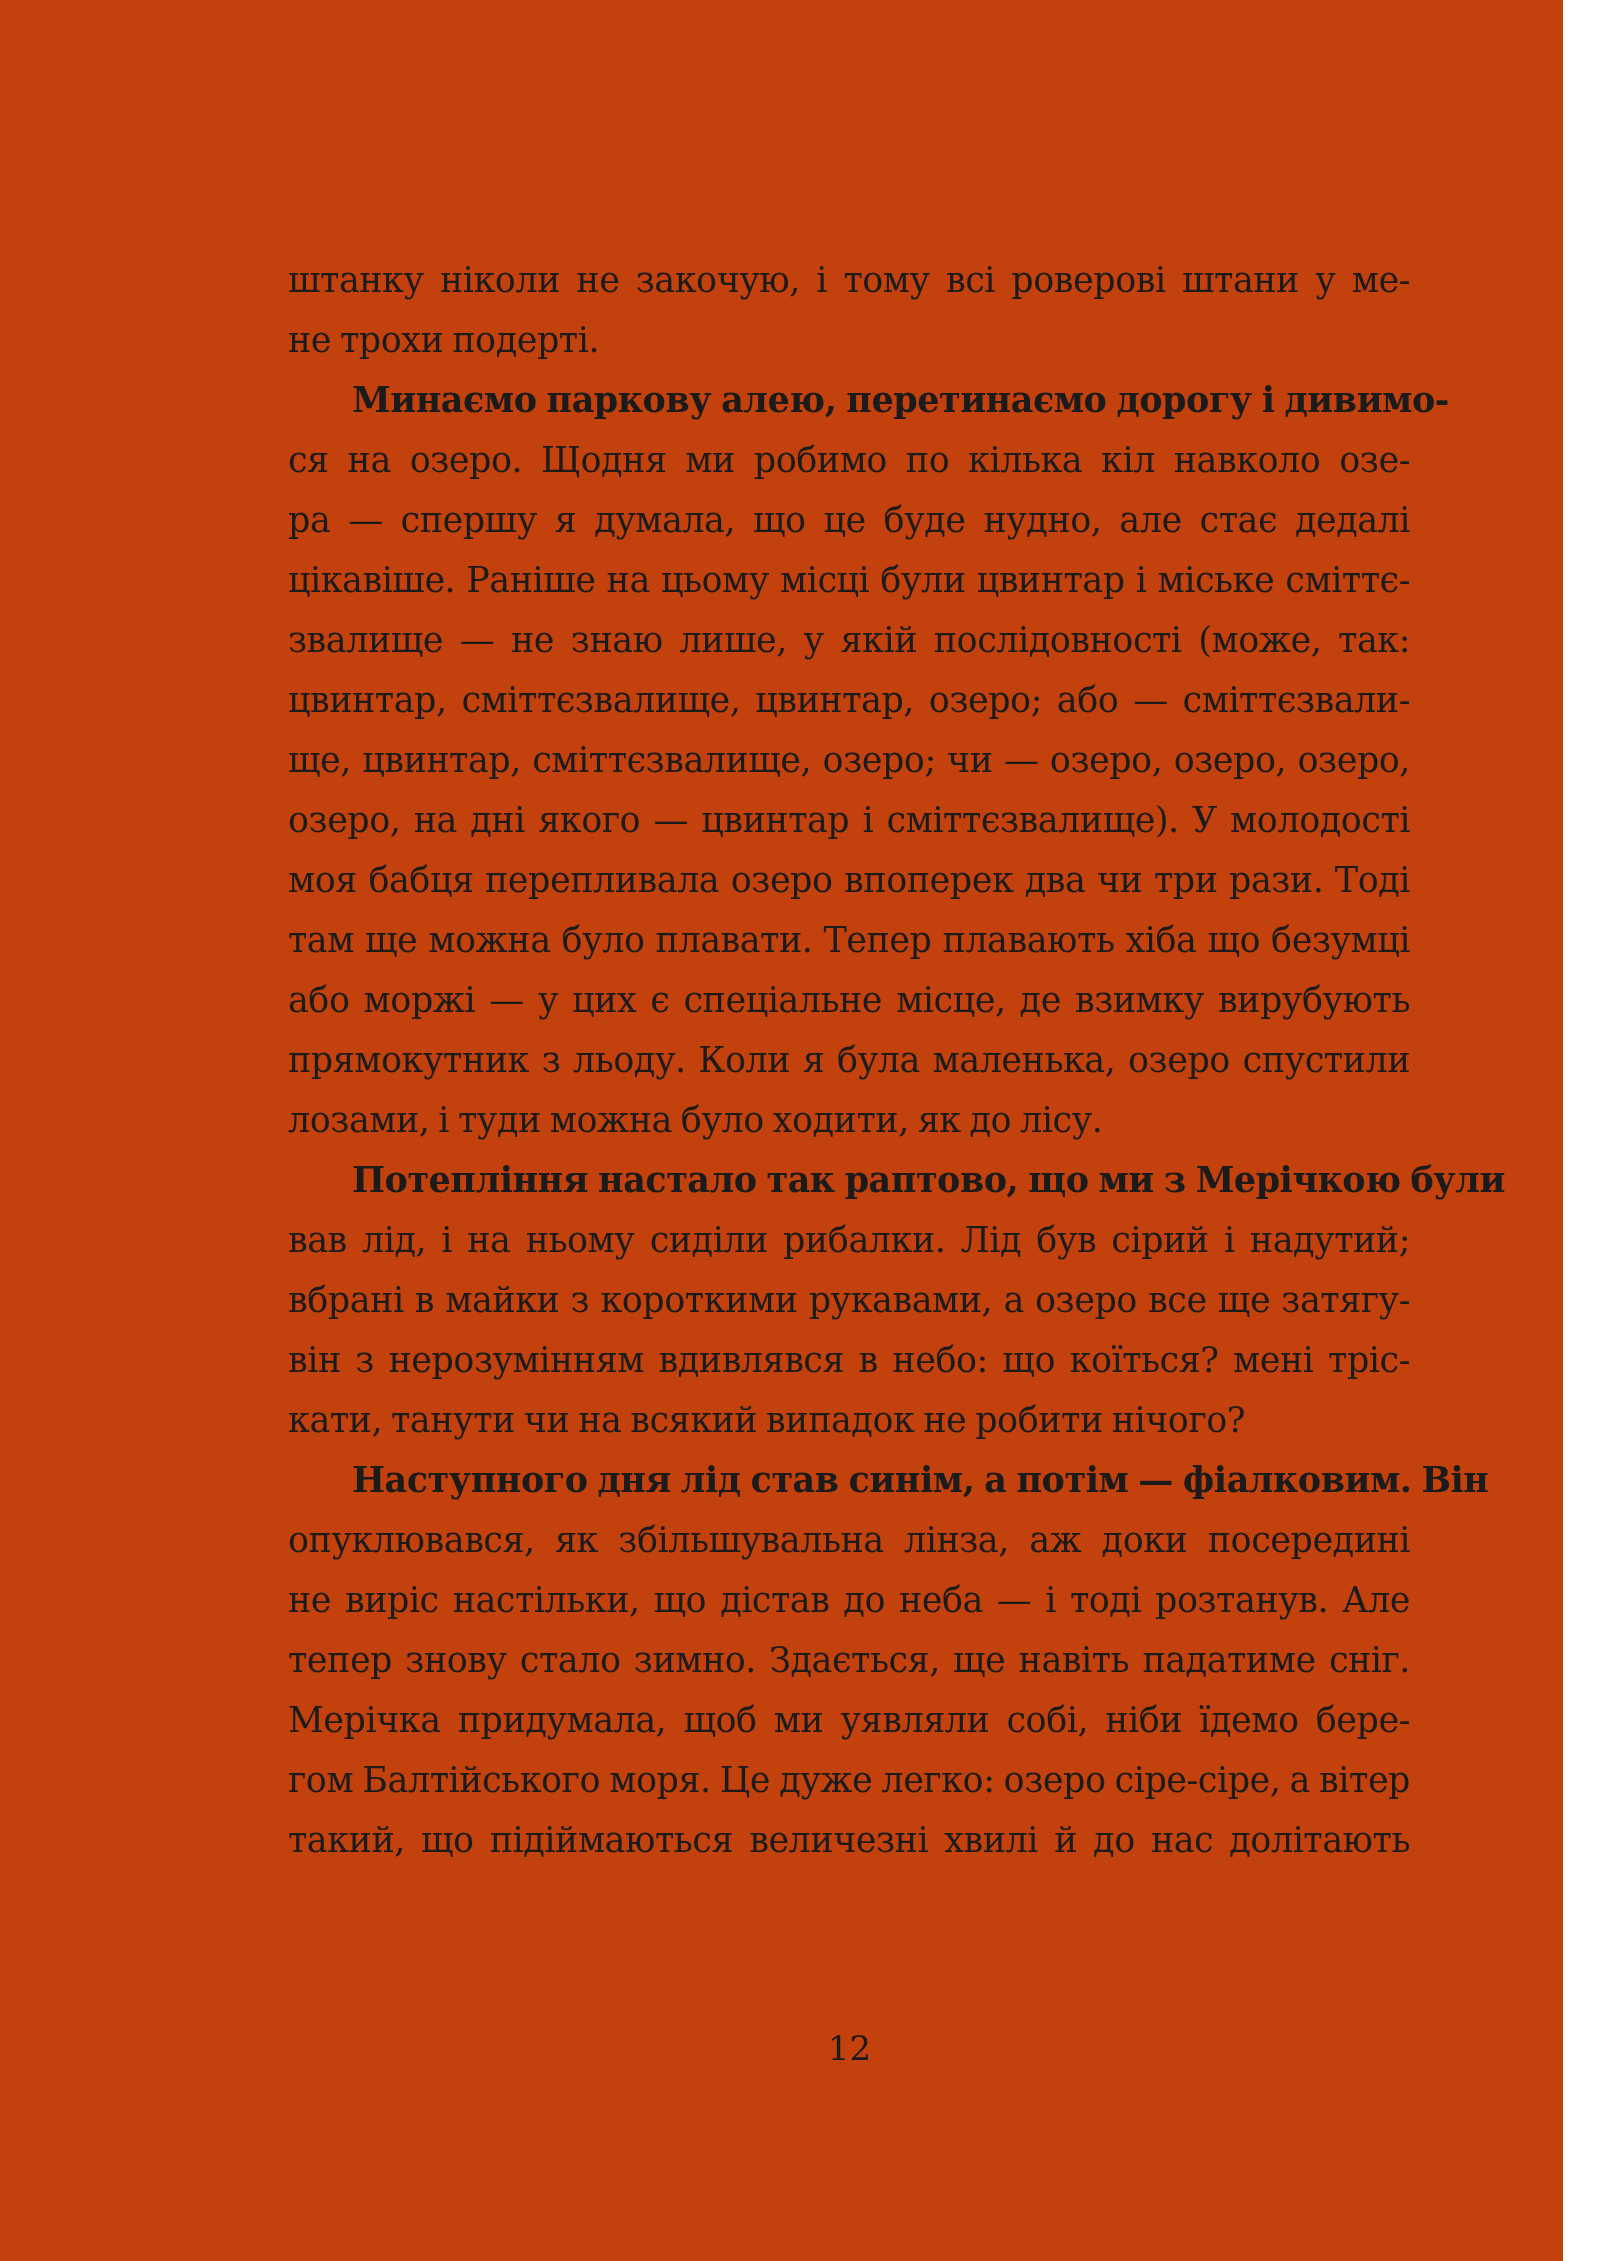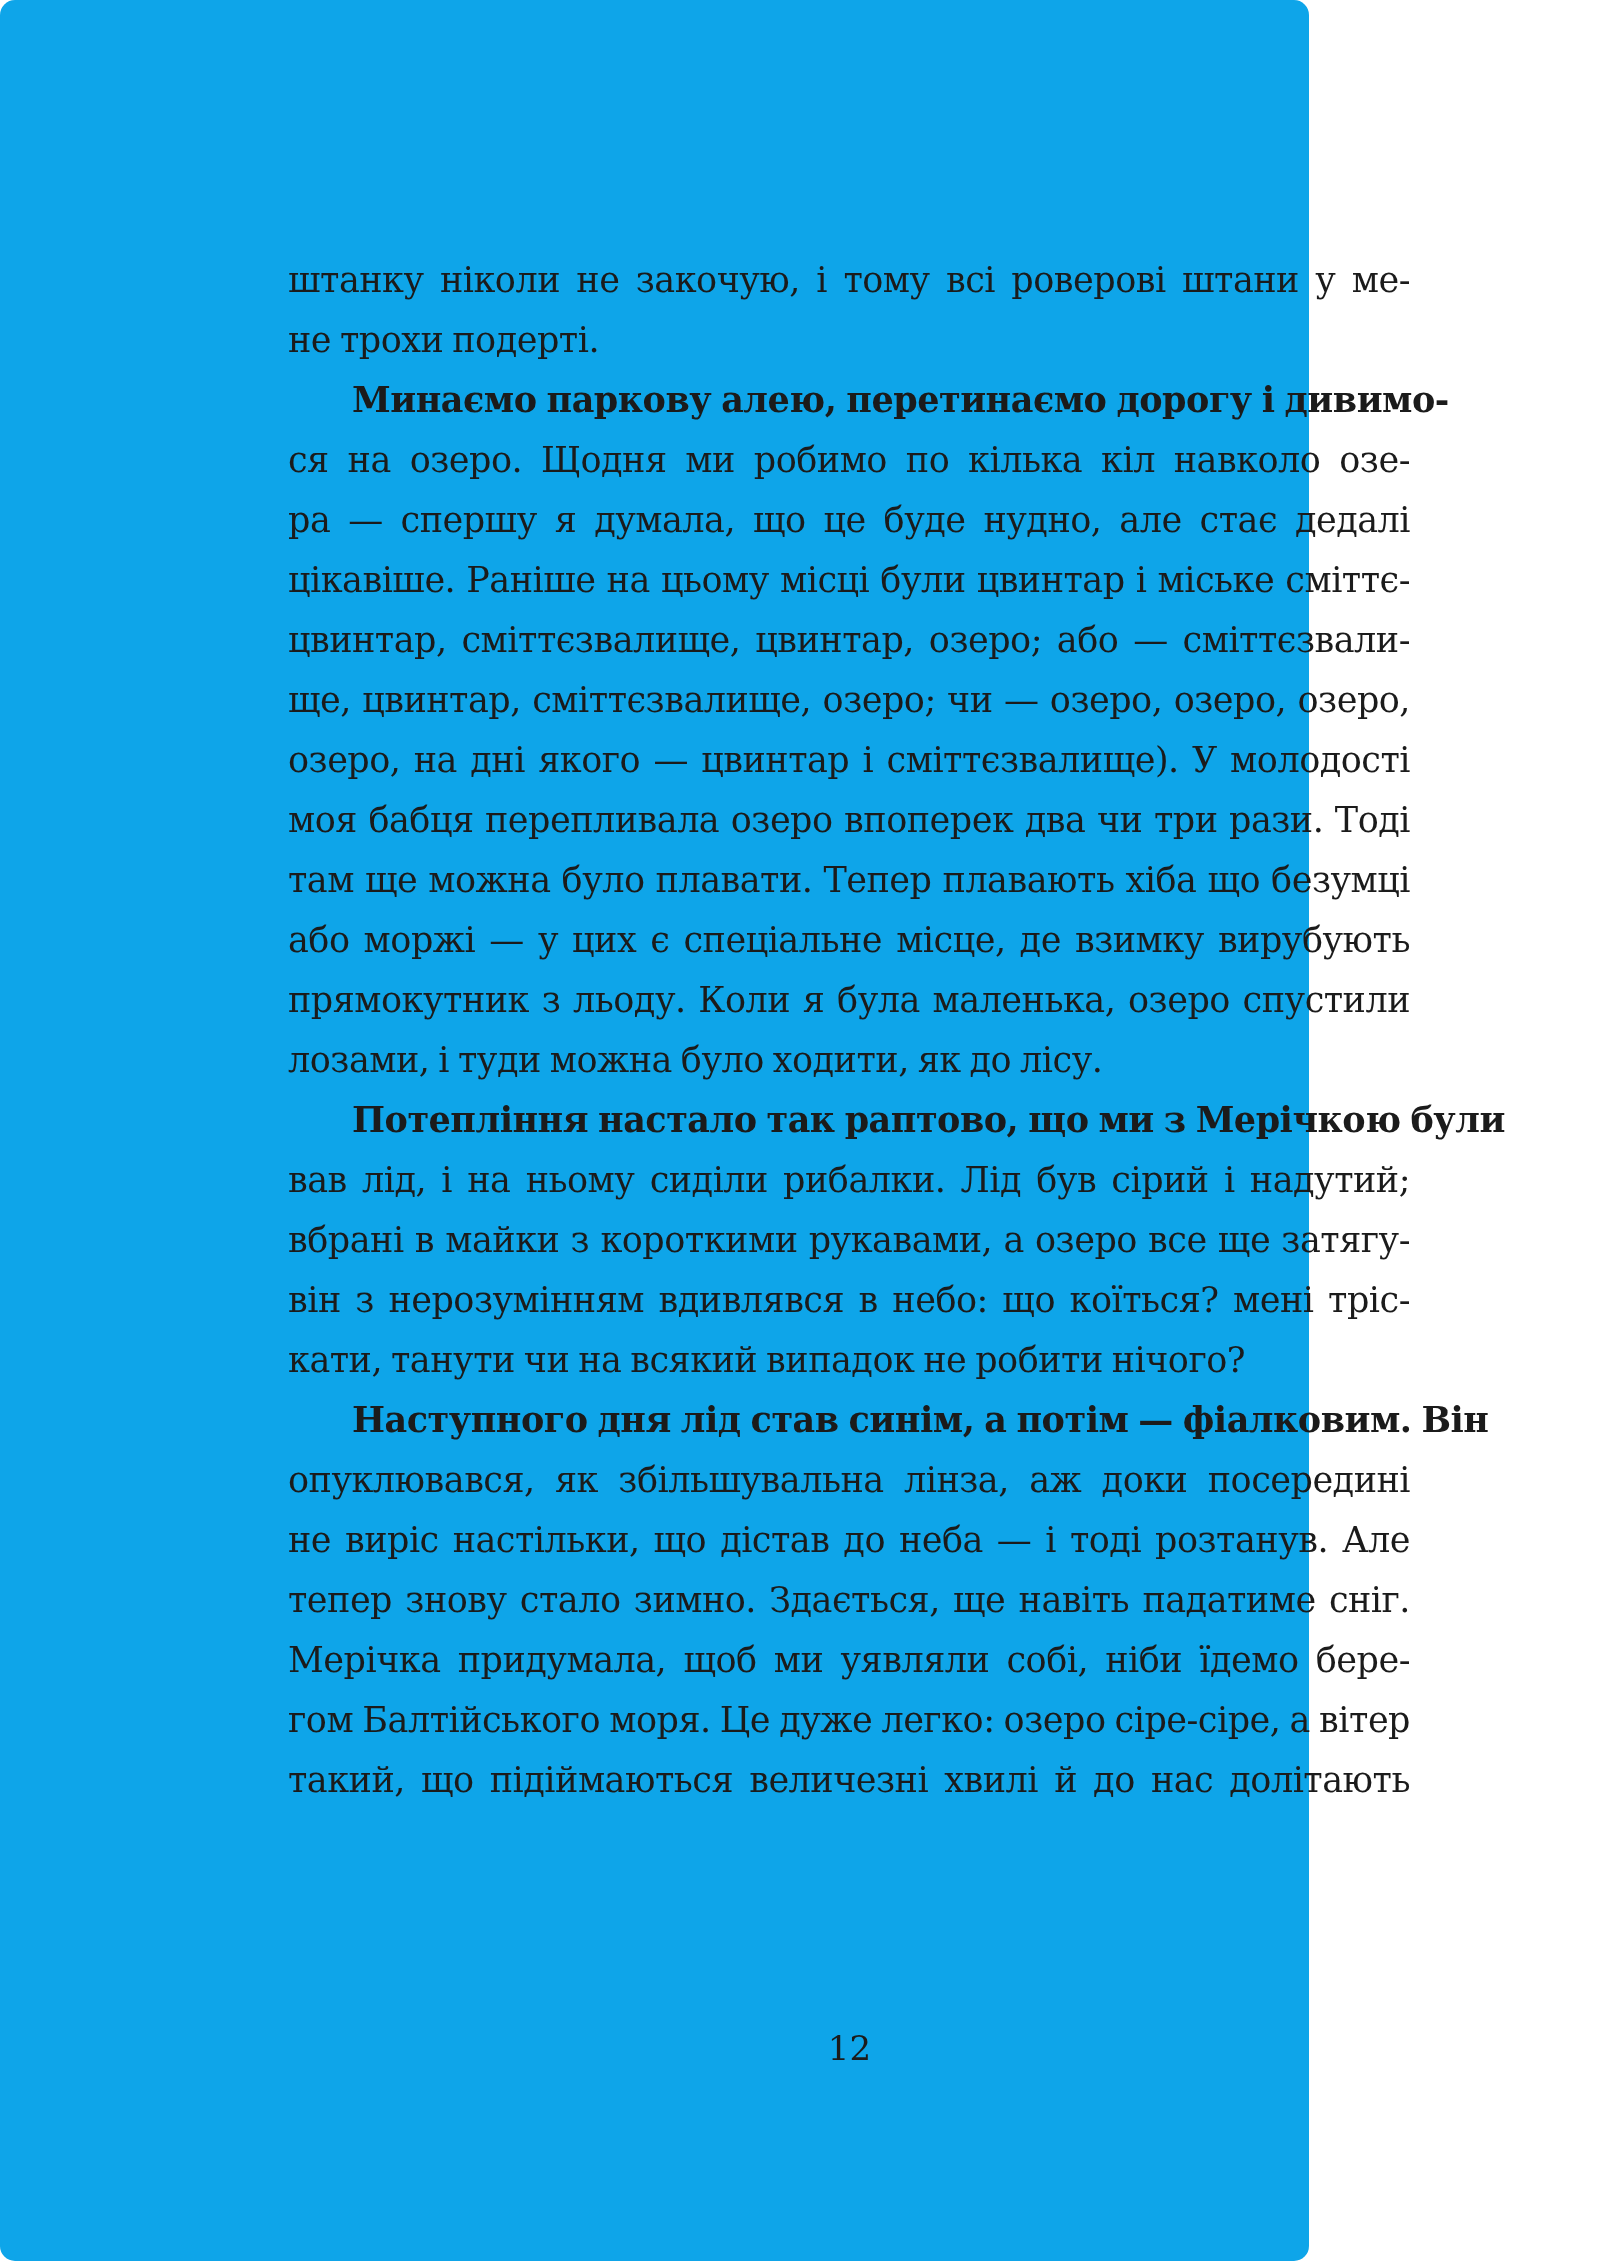--- a/index.html
+++ b/index.html
@@ -9,24 +9,23 @@
     }
     body {
       width: 1619px;
       height: 2261px;
       position: relative;
       overflow: hidden;
     }
     .page {
       position: absolute;
       left: 0; top: 0;
-      width: 1309px;
+      width: 1563px;
       height: 2261px;
-      background: #0ea5e9;
-      border-radius: 15px;
+      background: #c2410c;
     }
     .text-block {
       position: absolute;
       left: 288px;
       top: 250px;
       width: 1122px;
       font-family: "DejaVu Serif", "Liberation Serif", serif;
       font-size: 35px;
       color: #1b1b1b;
     }
@@ -64,20 +63,21 @@
 <body>
 
 <div class="page">
   <div class="text-block">
     <span class="line">штанку ніколи не закочую, і тому всі роверові штани у ме-</span>
     <span class="line end">не трохи подерті.</span>
     <span class="line indent">Минаємо паркову алею, перетинаємо дорогу і дивимо-</span>
     <span class="line">ся на озеро. Щодня ми робимо по кілька кіл навколо озе-</span>
     <span class="line">ра — спершу я думала, що це буде нудно, але стає дедалі</span>
     <span class="line">цікавіше. Раніше на цьому місці були цвинтар і міське сміттє-</span>
+    <span class="line">звалище — не знаю лише, у якій послідовності (може, так:</span>
     <span class="line">цвинтар, сміттєзвалище, цвинтар, озеро; або — сміттєзвали-</span>
     <span class="line">ще, цвинтар, сміттєзвалище, озеро; чи — озеро, озеро, озеро,</span>
     <span class="line">озеро, на дні якого — цвинтар і сміттєзвалище). У молодості</span>
     <span class="line">моя бабця перепливала озеро впоперек два чи три рази. Тоді</span>
     <span class="line">там ще можна було плавати. Тепер плавають хіба що безумці</span>
     <span class="line">або моржі — у цих є спеціальне місце, де взимку вирубують</span>
     <span class="line">прямокутник з льоду. Коли я була маленька, озеро спустили</span>
     <span class="line end">лозами, і туди можна було ходити, як до лісу.</span>
     <span class="line indent">Потепління настало так раптово, що ми з Мерічкою були</span>
     <span class="line">вав лід, і на ньому сиділи рибалки. Лід був сірий і надутий;</span>

